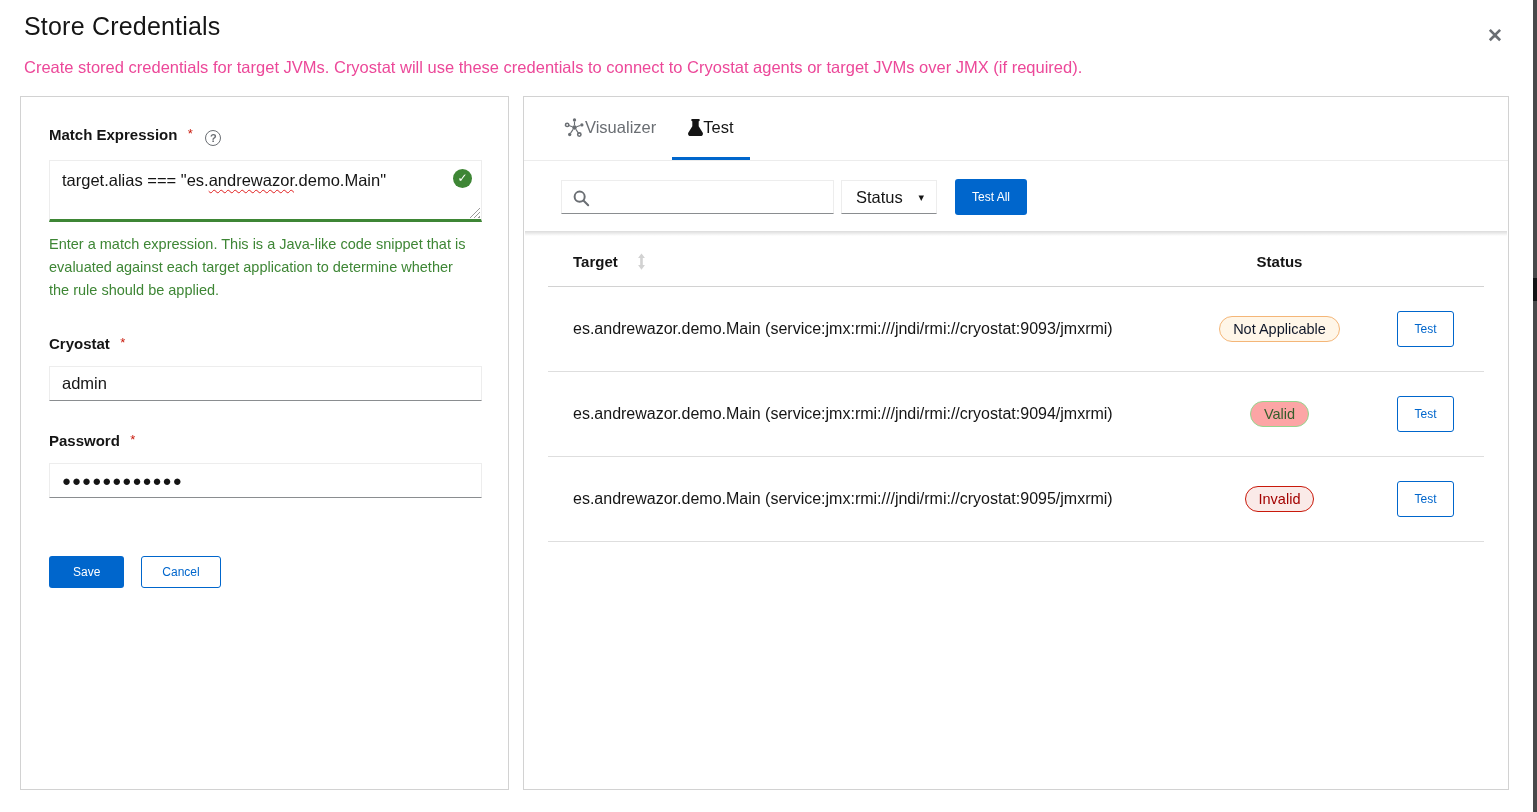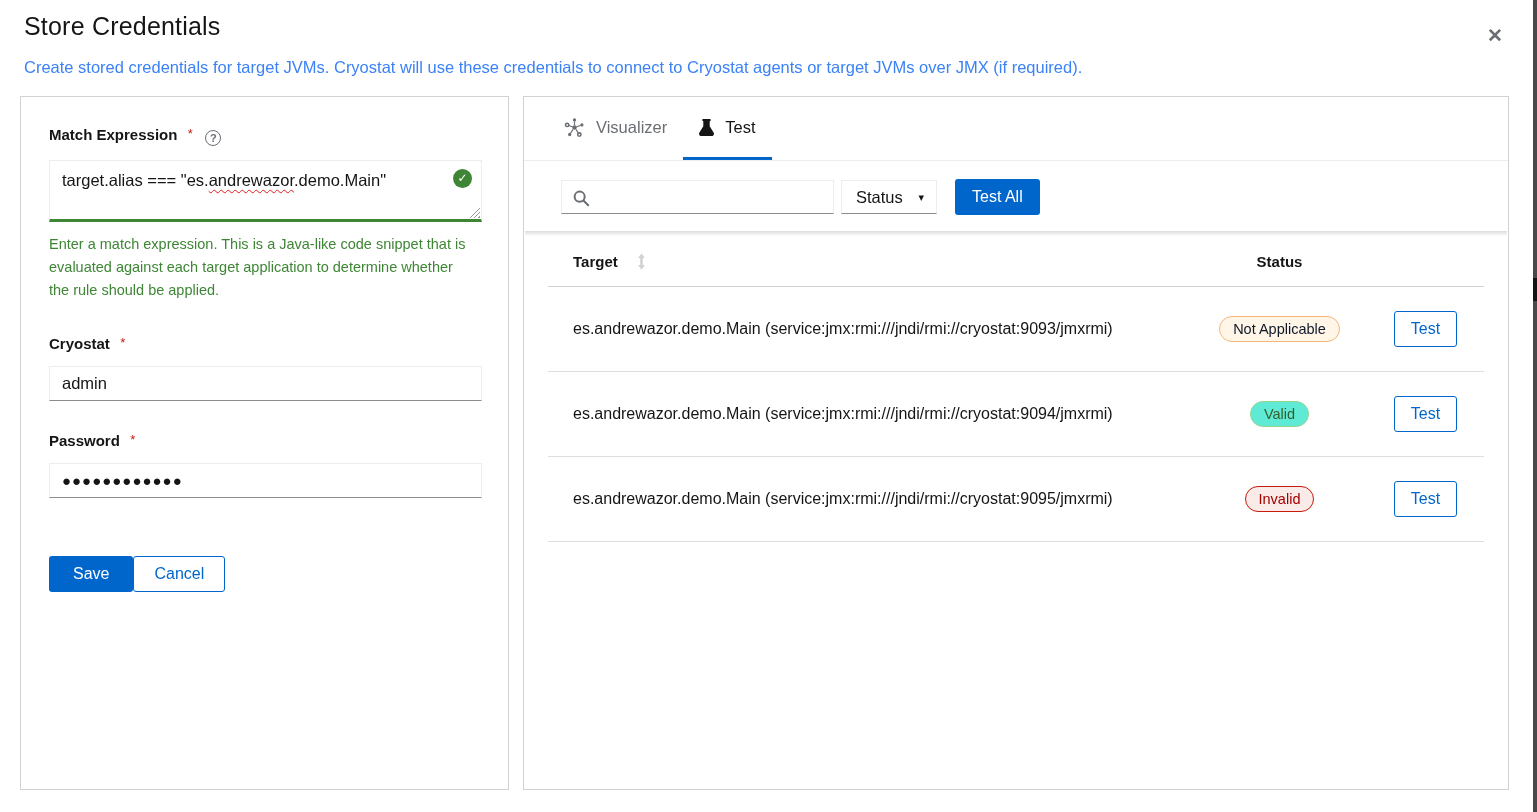--- a/index.html
+++ b/index.html
@@ -2,21 +2,21 @@
 <html><head>
 <meta charset="utf-8">
 <style>
   * { margin:0; padding:0; box-sizing:border-box; }
   html,body { width:1537px; height:812px; background:#fff; overflow:hidden;
               font-family:"Liberation Sans","DejaVu Sans",sans-serif; color:#151515; }
   .stage { position:relative; width:1537px; height:812px; }
 
   
   .modal-title { position:absolute; left:24px; top:12px; font-size:25px; font-weight:400; letter-spacing:.2px; }
-  .modal-desc  { position:absolute; left:24px; top:58px; font-size:16.5px; color:#3b82f6; }
+  .modal-desc  { position:absolute; left:24px; top:58px; font-size:16.5px; color:#ec4899; }
   .close-btn   { position:absolute; left:1483px; top:24px; width:24px; height:24px; border:none; background:none;
                  color:#6a6e73; font-size:19px; font-weight:700; cursor:pointer; line-height:24px; text-align:center; }
 
   
   .card { position:absolute; top:96px; background:#fff; border:1px solid #d2d2d2; }
   .card-left  { left:20px;  width:489px; height:694px; padding:29px 28px; }
   .card-right { left:523px; width:986px; height:694px; display:flex; flex-direction:column; }
 
   
   .field-label { font-size:15px; font-weight:700; display:inline-block; }
@@ -35,28 +35,28 @@
                    clip-path:polygon(100% 0,100% 100%,0 100%); cursor:nwse-resize; }
 
   .helper-text { margin-top:11px; width:424px; font-size:14.5px; line-height:23px; color:#3e8635; }
 
   .text-input { display:block; width:433px; height:35px; margin-top:13px; border:1px solid #ededed; border-bottom:1px solid #8a8d90;
                 padding:0 12px; font-size:16.5px; font-family:inherit; color:#151515; background:#fff; }
   .label-username { margin-top:33px; }
   .label-password { margin-top:31px; }
   #password-field { letter-spacing:1px; font-size:15px; font-weight:700; }
 
-  .btn-row { margin-top:58px; display:flex; }
-  .btn { font-family:inherit; font-size:16px; border-radius:3px; cursor:pointer; }
+  .btn-row { margin-top:58px; display:flex; gap:17px; }
+  .btn { font-family:inherit; font-size:12px; border-radius:3px; cursor:pointer; }
   .btn-primary { background:#0066cc; color:#fff; border:none; padding:9px 24px; }
   .btn-secondary { background:#fff; color:#0066cc; border:1px solid #0066cc; padding:5px 20px; }
 
   
   .tabs { display:flex; align-items:stretch; height:64px; border-bottom:1px solid #ececec; padding-left:24px; }
-  .tab { display:flex; align-items:center; gap:11px; padding:0 16px; font-size:16.5px; cursor:pointer;
+  .tab { display:flex; align-items:center; padding:0 16px; font-size:16.5px; cursor:pointer;
          border-bottom:3px solid transparent; }
   .tab-inactive { color:#6a6e73; }
   .tab-active   { color:#151515; border-bottom-color:#0066cc; }
   .tab svg { display:block; }
 
   
   .toolbar { display:flex; align-items:center; padding:18px 24px 16px 37px; }
   .search-box { position:relative; width:273px; height:34px; border:1px solid #ededed; border-bottom:1px solid #8a8d90; background:#fff; }
   .search-box svg { position:absolute; left:10px; top:8px; }
   .search-box input { position:absolute; left:34px; top:0; width:232px; height:32px; border:none; outline:none;
@@ -73,21 +73,21 @@
   .t-row { display:flex; align-items:center; }
   .t-col-target { flex:1 1 auto; padding-left:25px; }
   .t-col-status { flex:0 0 175px; display:flex; justify-content:center; }
   .t-col-action { flex:0 0 117px; display:flex; justify-content:center; }
   .t-head { height:51px; border-bottom:1px solid #d2d2d2; font-size:15px; font-weight:700; }
   .t-head .t-col-target { display:flex; align-items:center; gap:17px; cursor:pointer; }
   .t-body-row { height:85px; border-bottom:1px solid #dedede; font-size:16px; }
 
   .badge { border-radius:30px; padding:4px 13px; font-size:14.5px; white-space:nowrap; }
   .badge--warning { background:#fff6e8; border:1px solid #f4b678; color:#0f172a; }
-  .badge--success { background:#5eead4; border:1px solid #95d58e; color:#355e2b; }
+  .badge--success { background:#fca5a5; border:1px solid #95d58e; color:#355e2b; }
   .badge--danger  { background:#faeae8; border:1px solid #c9190b; color:#a30000; }
 
   .test-btn { height:36px; padding:0 16px; }
 
   
   .edge-strip { position:absolute; left:1533px; top:0; width:4px; height:812px; background:#48494b; }
   .edge-thumb { position:absolute; left:0; top:278px; width:4px; height:23px; background:#131416; }
 </style>
 </head>
 <body>

